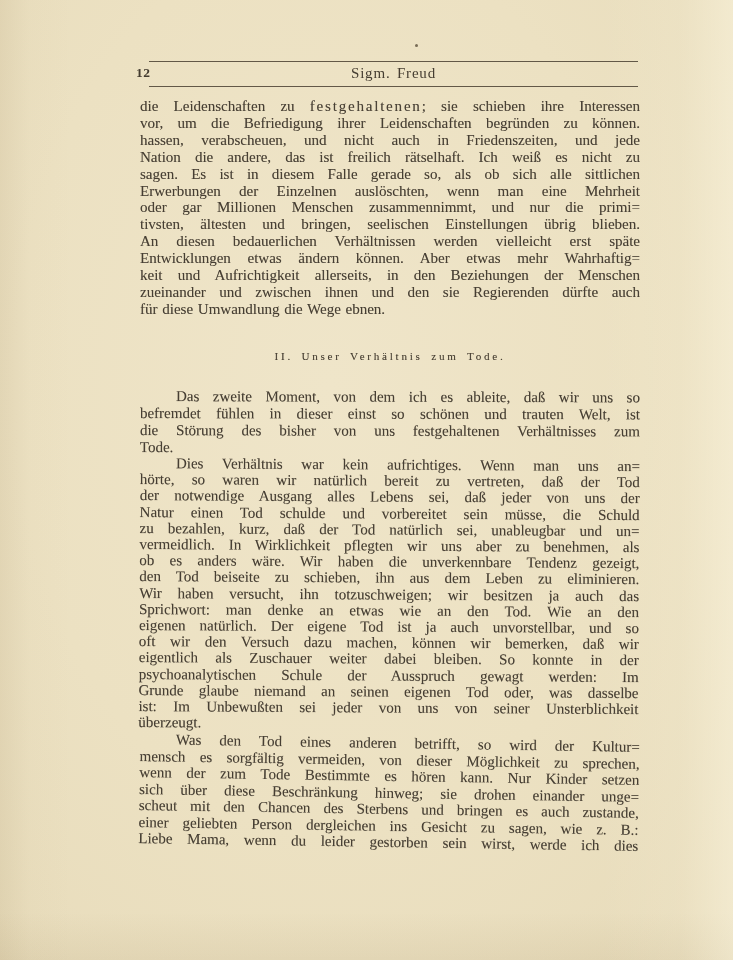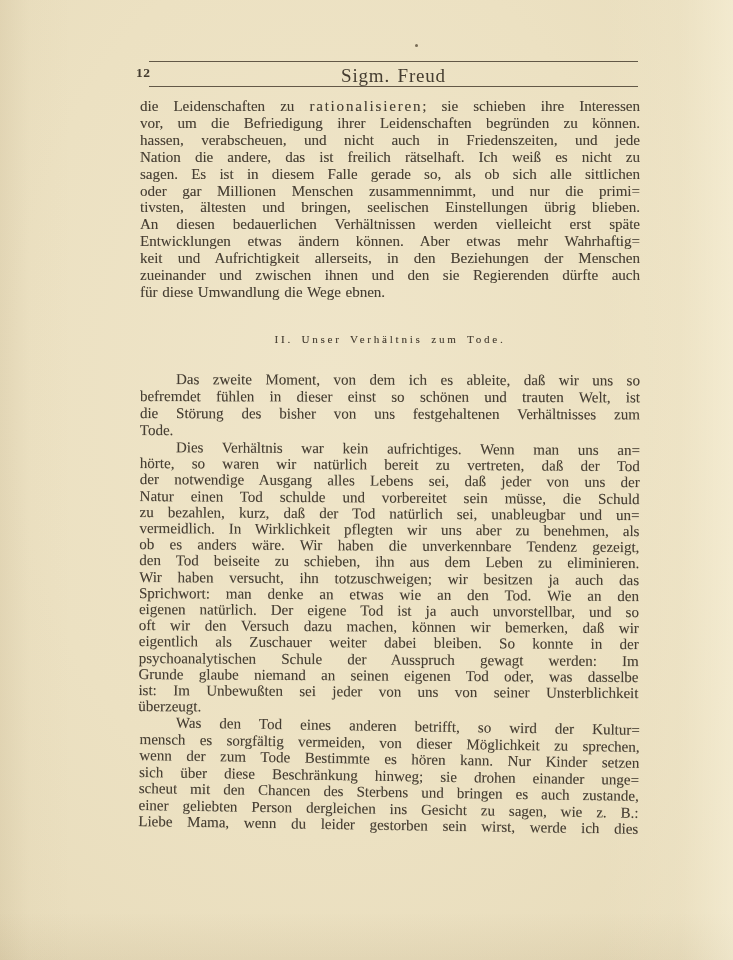--- a/index.html
+++ b/index.html
@@ -44,21 +44,21 @@
     font-size: 13.5px;
     font-weight: bold;
     letter-spacing: 0.5px;
     color: #433b2f;
   }
   .running-title {
     position: absolute;
     left: 0; right: 0;
     top: 3px;
     text-align: center;
-    font-size: 19px;
+    font-size: 15px;
     letter-spacing: 0.8px;
     word-spacing: 2px;
     color: #453d31;
   }
   .ink-speck {
     position: absolute;
     left: 415px;
     top: 44px;
     width: 3px;
     height: 3px;
@@ -110,25 +110,26 @@
 
   <div class="ink-speck"></div>
 
   <div class="running-head">
     <span class="page-number">12</span>
     <span class="running-title">Sigm. Freud</span>
   </div>
 
   <div class="text-block">
       <div class="para p1">
-        <div class="line"><span>die Leidenschaften zu </span><span class="spaced">rationalisieren</span><span>; sie schieben ihre Interessen</span></div>
+        <div class="line"><span>die Leidenschaften zu </span><span class="spaced">festgehaltenen</span><span>; sie schieben ihre Interessen</span></div>
         <div class="line">vor, um die Befriedigung ihrer Leidenschaften begründen zu können.</div>
         <div class="line">hassen, verabscheuen, und nicht auch in Friedenszeiten, und jede</div>
         <div class="line">Nation die andere, das ist freilich rätselhaft. Ich weiß es nicht zu</div>
         <div class="line">sagen. Es ist in diesem Falle gerade so, als ob sich alle sittlichen</div>
+        <div class="line">Erwerbungen der Einzelnen auslöschten, wenn man eine Mehrheit</div>
         <div class="line">oder gar Millionen Menschen zusammennimmt, und nur die primi=</div>
         <div class="line">tivsten, ältesten und bringen, seelischen Einstellungen übrig blieben.</div>
         <div class="line">An diesen bedauerlichen Verhältnissen werden vielleicht erst späte</div>
         <div class="line">Entwicklungen etwas ändern können. Aber etwas mehr Wahrhaftig=</div>
         <div class="line">keit und Aufrichtigkeit allerseits, in den Beziehungen der Menschen</div>
         <div class="line">zueinander und zwischen ihnen und den sie Regierenden dürfte auch</div>
         <div class="line last-line">für diese Umwandlung die Wege ebnen.</div>
       </div>
       <div class="section-heading">II. Unser Verhältnis zum Tode.</div>
       <div class="para p2 indent">

